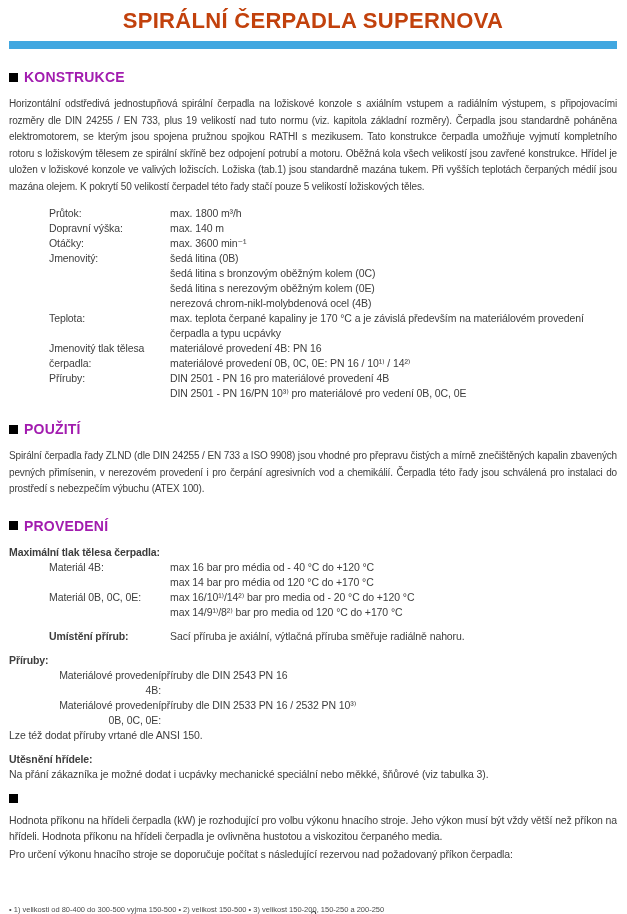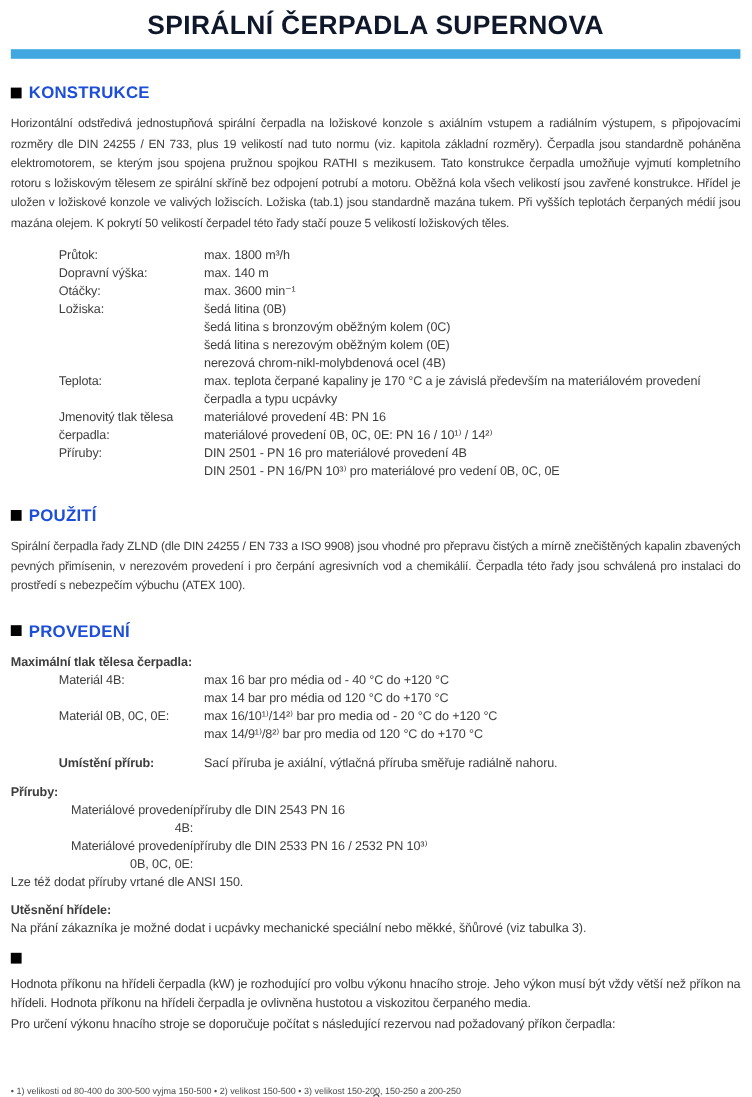--- a/index.html
+++ b/index.html
@@ -5,28 +5,28 @@
   * { margin:0; padding:0; box-sizing:border-box; }
   html,body { background:#ffffff; }
   body {
     width:627px; height:914px; overflow:hidden; position:relative;
     font-family:"Liberation Sans","DejaVu Sans",sans-serif;
     color:#3d3d3d;
   }
   .page { padding:6px 10px 0 9px; }
 
   .title {
-    text-align:center; font-size:22px; font-weight:bold; color:#0f172a;
+    text-align:center; font-size:22px; font-weight:bold; color:#c2410c;
     letter-spacing:.3px; margin-top:2px;
   }
   .accent-bar { height:8px; background:#41a7e0; margin-top:7px; }
 
   .sec-heading {
     display:flex; align-items:center; gap:6px;
-    font-size:14px; font-weight:bold; color:#1d4ed8; letter-spacing:.2px;
+    font-size:14px; font-weight:bold; color:#a21caf; letter-spacing:.2px;
   }
   .sq { width:9px; height:9px; background:#000; flex:none; }
   .mt-lg { margin-top:20px; }
   .mt-md { margin-top:12px; }
 
   .body-txt { font-size:10px; line-height:16.5px; letter-spacing:-.15px; }
   .para { margin-top:11px; text-align:justify; }
 
   .kv-table { margin-top:11px; font-size:10.5px; line-height:15px; letter-spacing:-.1px; }
   .kv-row { display:flex; align-items:flex-start; }
@@ -78,21 +78,21 @@
             <div>max. 140 m</div>
           </div>
       </div>
       <div class="kv-row">
         <div class="kv-label">Otáčky:</div>
         <div class="kv-values">
             <div>max. 3600 min⁻¹</div>
           </div>
       </div>
       <div class="kv-row">
-        <div class="kv-label">Ložiska:</div>
+        <div class="kv-label">Jmenovitý:</div>
         <div class="kv-values">
           <div>šedá litina (0B)</div>
           <div>šedá litina s bronzovým oběžným kolem (0C)</div>
           <div>šedá litina s nerezovým oběžným kolem (0E)</div>
           <div>nerezová chrom-nikl-molybdenová ocel (4B)</div>
         </div>
       </div>
       <div class="kv-row">
         <div class="kv-label">Teplota:</div>
         <div class="kv-values">

